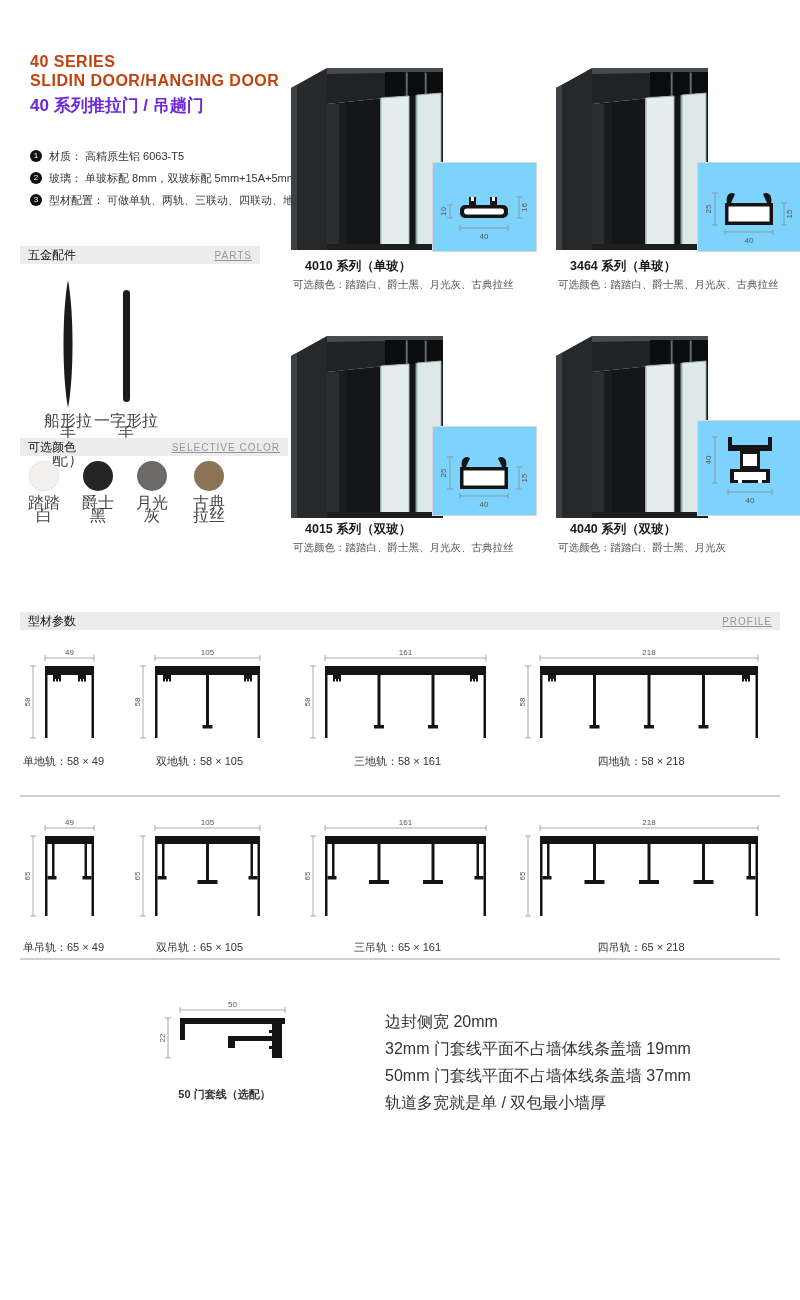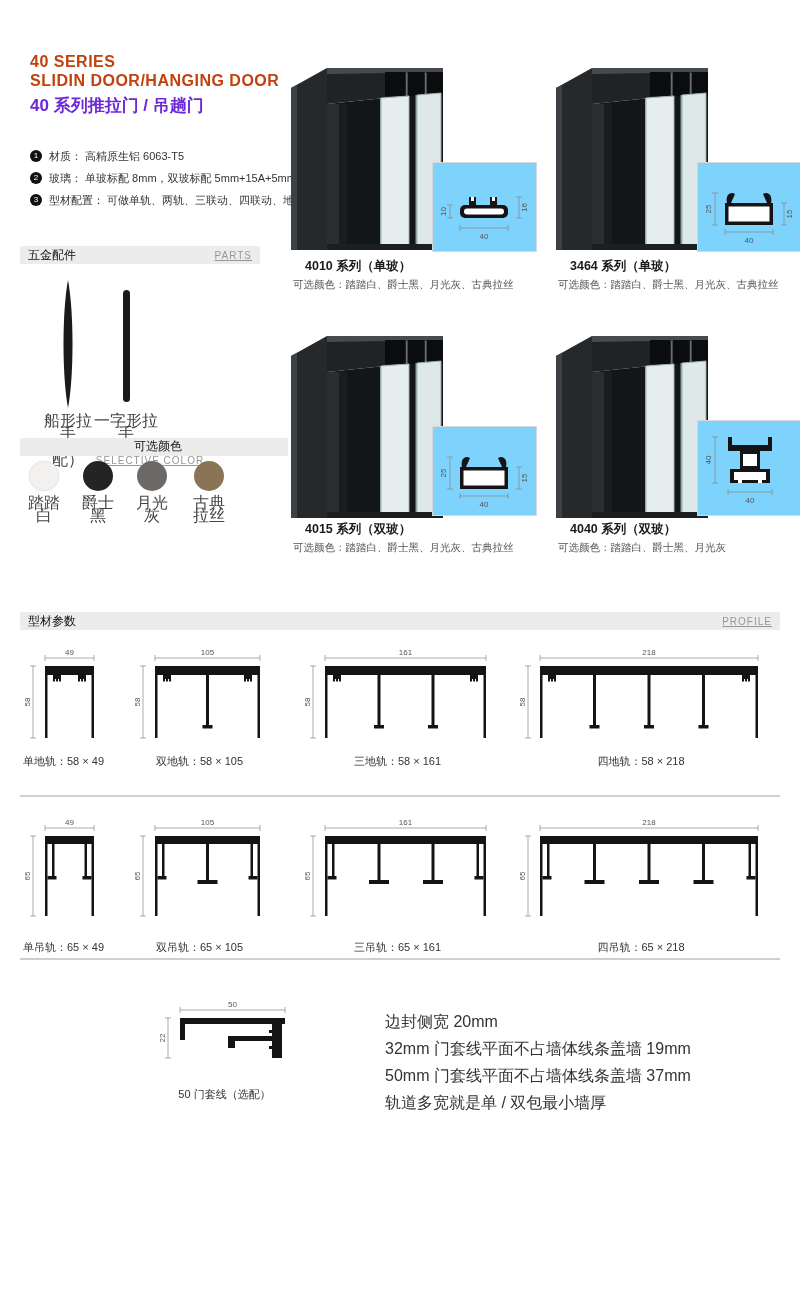--- a/index.html
+++ b/index.html
@@ -97,21 +97,21 @@
   </div>
 
   <div class="abs" style="left:94px;top:278px;width:64px;text-align:center;">
     <svg width="24" height="132" viewBox="0 0 24 132">
       <rect x="9" y="12" width="7" height="112" rx="3.5" fill="#1a1a1a"></rect>
     </svg>
     <div class="cap">一字形拉手</div>
     <div class="cap">（选配）</div>
   </div>
 
-  <div class="abs sec-bar" style="left:20px;top:438px;width:268px;flex-direction:column;">
+  <div class="abs sec-bar" style="left:20px;top:438px;width:268px;">
     <span class="sec-cn">可选颜色</span>
     <span class="sec-en">SELECTIVE COLOR</span>
   </div>
 
   <div class="abs" style="left:24px;top:460px;width:40px;text-align:center;">
     <svg width="32" height="32">
       <circle cx="16" cy="16" r="15" stroke="#e4e4e2" stroke-width="1" fill="#f2f1ef"></circle>
     </svg>
     <div class="cap">踏踏白</div>
   </div>
@@ -441,21 +441,21 @@
         <rect x="22" y="18" width="105" height="6"></rect>
         <rect x="22" y="24" width="5" height="16"></rect>
         <rect x="114" y="24" width="10" height="34"></rect>
         <rect x="111" y="30" width="3" height="3"></rect>
           <rect x="111" y="38" width="3" height="3"></rect>
           <rect x="111" y="46" width="3" height="3"></rect>
         <rect x="70" y="36" width="44" height="5"></rect>
         <rect x="70" y="41" width="7" height="7"></rect>
       </g>
     </svg>
-    <div class="rail-label" style="width:133px;margin-top:19px;">50 门套线（选配）</div>
+    <div class="rail-label" style="width:133px;margin-top:19px;font-weight:bold;">50 门套线（选配）</div>
   </div>
 
   <div class="abs" style="left:385px;top:1008px;">
     <div class="note-line">边封侧宽 20mm</div>
     <div class="note-line">32mm 门套线平面不占墙体线条盖墙 19mm</div>
     <div class="note-line">50mm 门套线平面不占墙体线条盖墙 37mm</div>
     <div class="note-line">轨道多宽就是单 / 双包最小墙厚</div>
   </div>
 
 </div>

